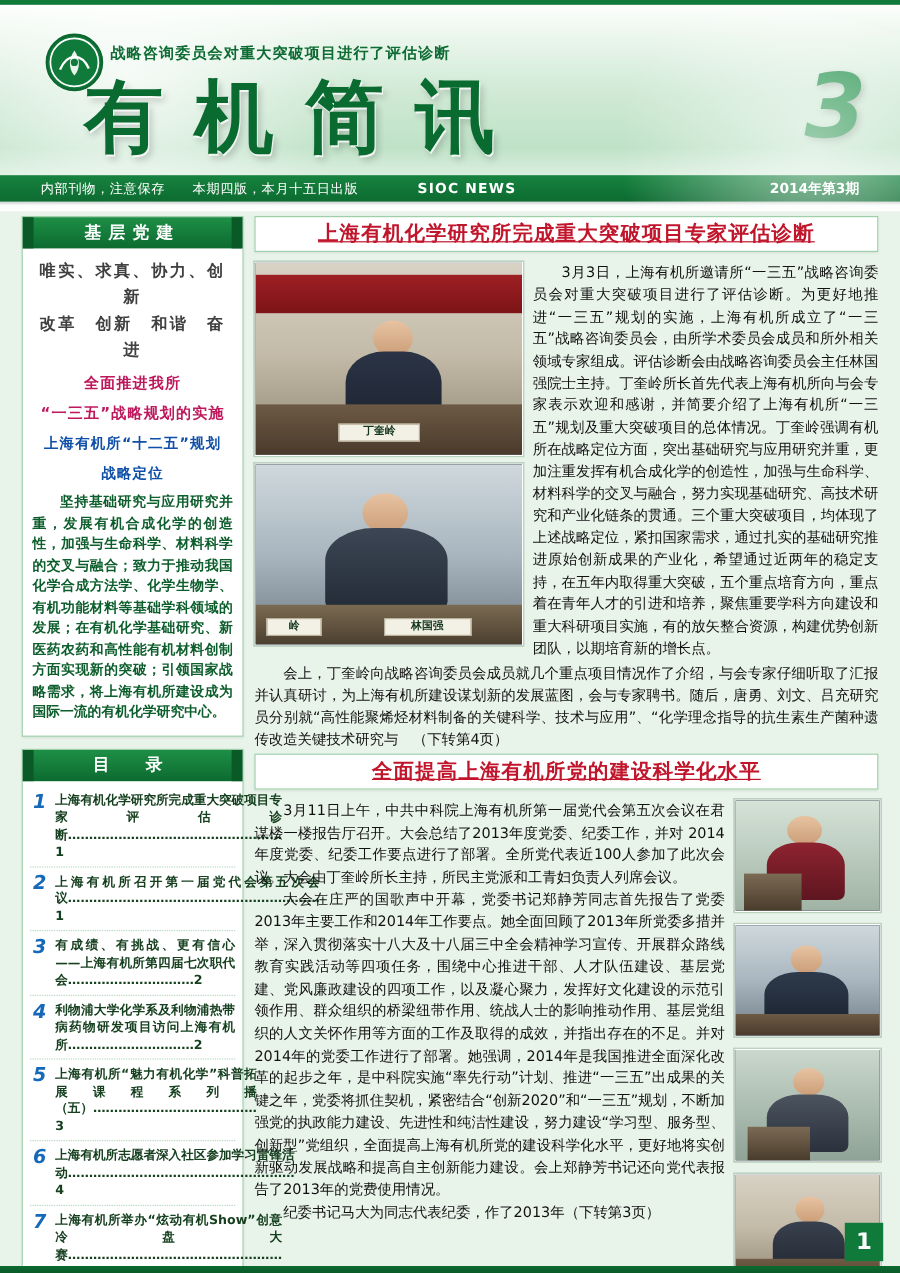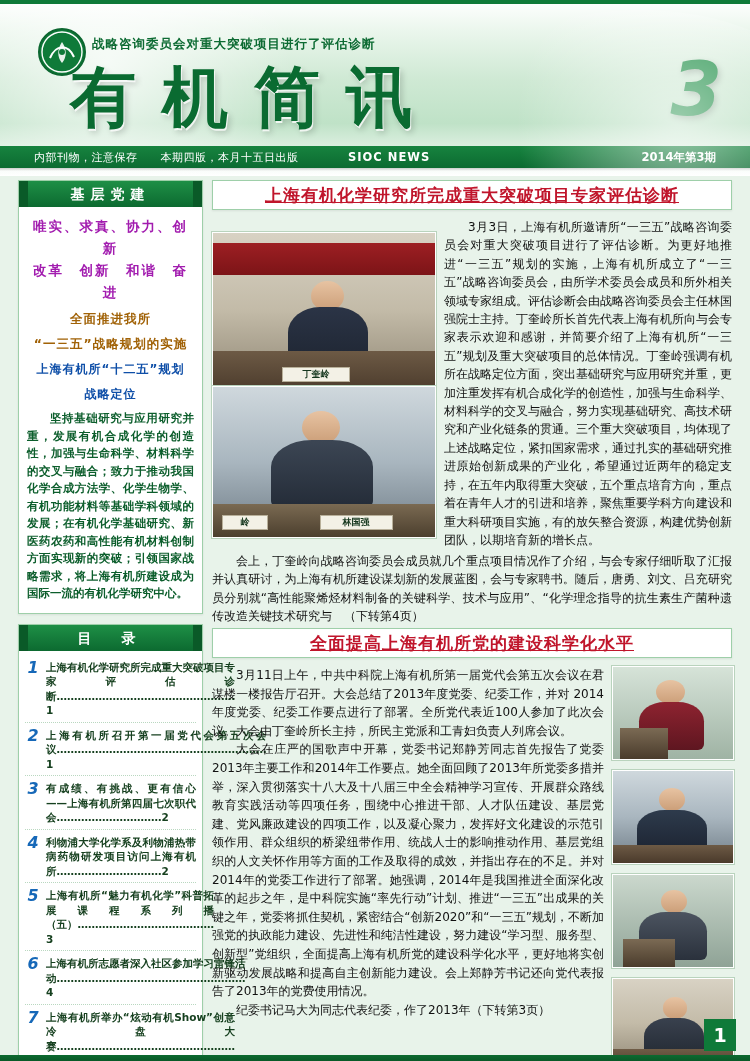--- a/index.html
+++ b/index.html
@@ -93,25 +93,25 @@
   }
   .banner:before,.banner:after{
     content:"";position:absolute;top:0;width:9px;height:26px;background:#0a5a28;
   }
   .banner:before{left:0;}
   .banner:after{right:0;}
   .guide-box{
     padding:8px 8px 10px 8px;
   }
   .slogan{
-    text-align:center;color:#a21caf;font-weight:bold;font-size:13.5px;
+    text-align:center;color:#404040;font-weight:bold;font-size:13.5px;
     letter-spacing:2px;line-height:22px;
   }
   .sub-red{
-    text-align:center;color:#a16207;font-weight:bold;font-size:12.5px;
+    text-align:center;color:#be185d;font-weight:bold;font-size:12.5px;
     line-height:18px;margin-top:7px;letter-spacing:1px;
   }
   .sub-blue{
     text-align:center;color:#0f4fa8;font-weight:bold;font-size:12px;
     line-height:17px;margin-top:8px;letter-spacing:1px;
   }
   .guide-body{
     margin-top:7px;font-size:11.5px;line-height:17.5px;color:#0c5e2c;
     text-align:justify;text-indent:23px;font-weight:bold;
   }
@@ -148,21 +148,21 @@
     text-decoration:underline;
   }
   .art1{position:relative;margin-bottom:10px;}
   .art1-body{
     position:relative;margin-top:8px;height:400px;
   }
   .photo{
     background:#2b3a46;border:1px solid #ffffff;outline:1px solid #b9d3bd;
     overflow:hidden;position:relative;
   }
-  .ph1{position:absolute;left:0;top:14px;width:222px;height:160px;}
+  .ph1{position:absolute;left:0;top:0;width:222px;height:160px;}
   .ph2{position:absolute;left:0;top:168px;width:222px;height:150px;}
   .art1-text{
     position:absolute;left:232px;top:0;width:288px;
     font-size:12px;line-height:18.4px;color:#111;text-align:justify;text-indent:24px;
   }
   .art1-text2{
     position:absolute;left:0;top:334px;width:520px;
     font-size:12px;line-height:18.4px;color:#111;text-align:justify;text-indent:24px;
   }
   .art2{position:relative;margin-top:4px;}

